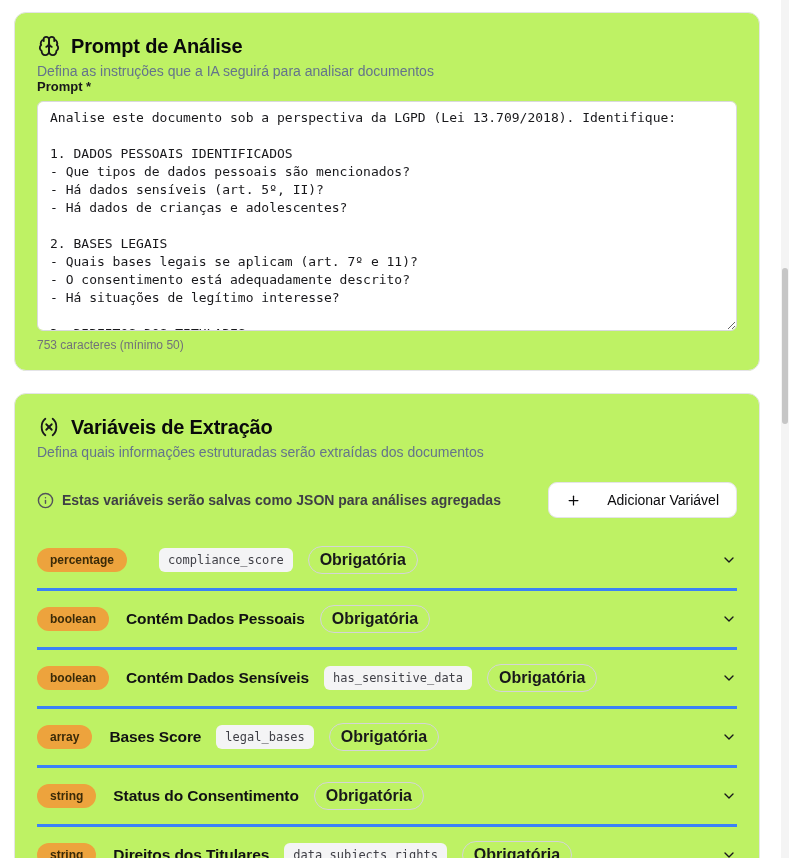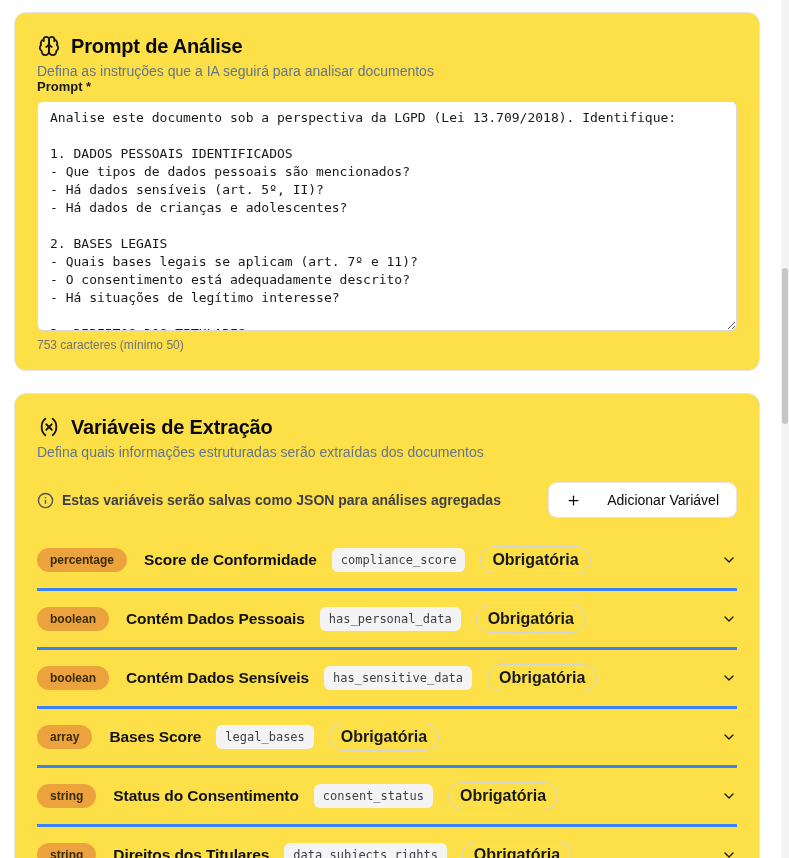--- a/index.html
+++ b/index.html
@@ -6,21 +6,21 @@
   html, body { width: 789px; height: 858px; overflow: hidden; }
   body {
     background: #ffffff;
     font-family: "Liberation Sans", sans-serif;
     color: #09090b;
     position: relative;
   }
   .page { padding: 12px 21px 0 14px; }
   .card {
     width: 746px;
-    background: #fde047;
+    background: #bef264;
     border: 1px solid #e4e4e7;
     border-radius: 12px;
     padding: 21px 22px 18px 22px;
   }
   .card + .card { margin-top: 22px; }
   .card-header { display: flex; align-items: center; gap: 10px; }
   .card-title { font-size: 20px; font-weight: 700; letter-spacing: -0.2px; color: #09090b; }
   .hdr-icon { width: 24px; height: 24px; display: inline-flex; align-items: center; justify-content: center; flex: 0 0 auto; }
   .hdr-icon svg { width: 22px; height: 22px; stroke: #18181b; fill: none; stroke-width: 2; stroke-linecap: round; stroke-linejoin: round; }
   .card-subtitle { margin-top: 5px; font-size: 14px; color: #64748b; }
@@ -180,34 +180,32 @@
               <path d="M5 12h14"></path>
             </svg>
         </span>
         <span>Adicionar Variável</span>
       </button>
     </div>
 
     <div class="vars-list" id="variables-list">
   <div class="var-row">
     <span class="type-badge">percentage</span>
-    <span class="var-name">Score de Conformidade</span>
     <code class="var-key">compliance_score</code>
     <span class="req-pill">Obrigatória</span>
     <span class="chevron">
       <svg viewBox="0 0 24 24">
               <polyline points="6 9 12 15 18 9"></polyline>
             </svg>
     </span>
   </div>
 
   <div class="var-row">
     <span class="type-badge">boolean</span>
     <span class="var-name">Contém Dados Pessoais</span>
-    <code class="var-key">has_personal_data</code>
     <span class="req-pill">Obrigatória</span>
     <span class="chevron">
       <svg viewBox="0 0 24 24">
               <polyline points="6 9 12 15 18 9"></polyline>
             </svg>
     </span>
   </div>
 
   <div class="var-row">
     <span class="type-badge">boolean</span>
@@ -229,21 +227,20 @@
     <span class="chevron">
       <svg viewBox="0 0 24 24">
               <polyline points="6 9 12 15 18 9"></polyline>
             </svg>
     </span>
   </div>
 
   <div class="var-row">
     <span class="type-badge">string</span>
     <span class="var-name">Status do Consentimento</span>
-    <code class="var-key">consent_status</code>
     <span class="req-pill">Obrigatória</span>
     <span class="chevron">
       <svg viewBox="0 0 24 24">
               <polyline points="6 9 12 15 18 9"></polyline>
             </svg>
     </span>
   </div>
 
   <div class="var-row">
     <span class="type-badge">string</span>

